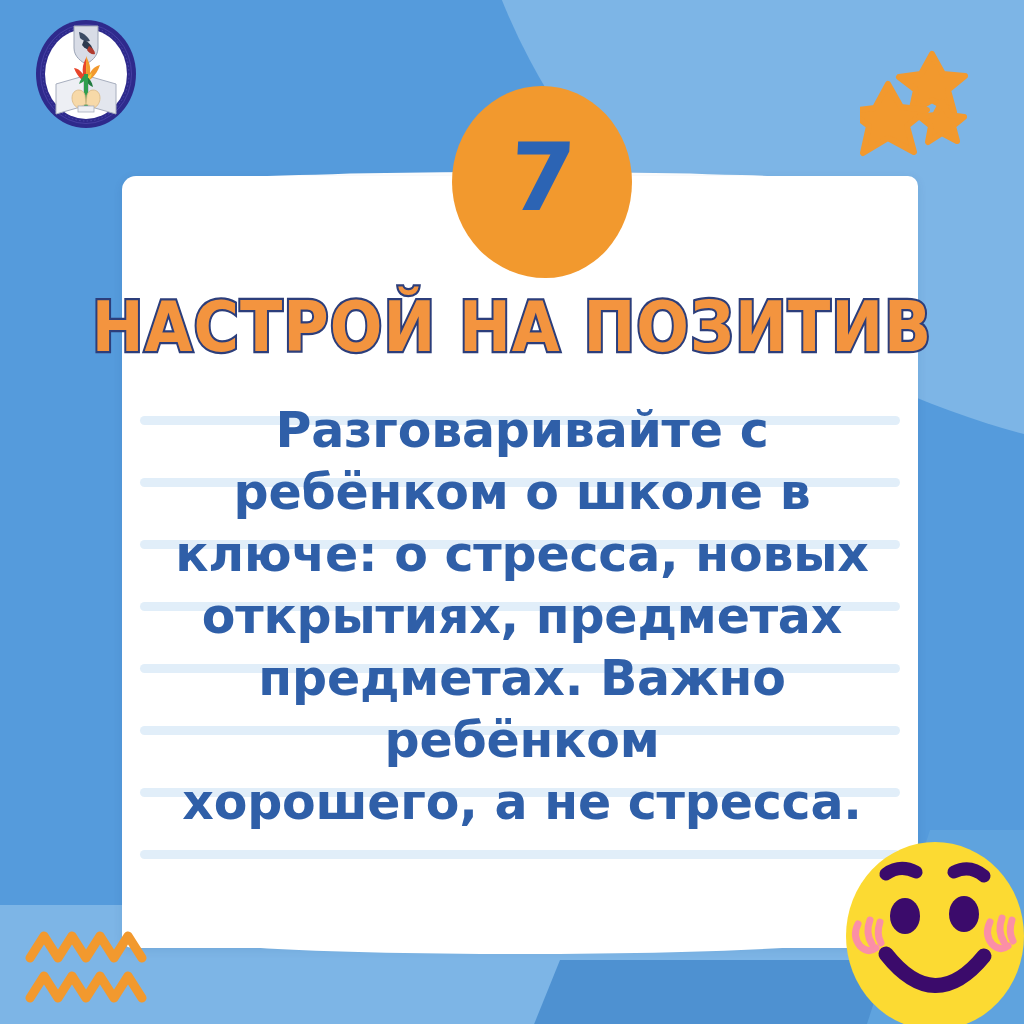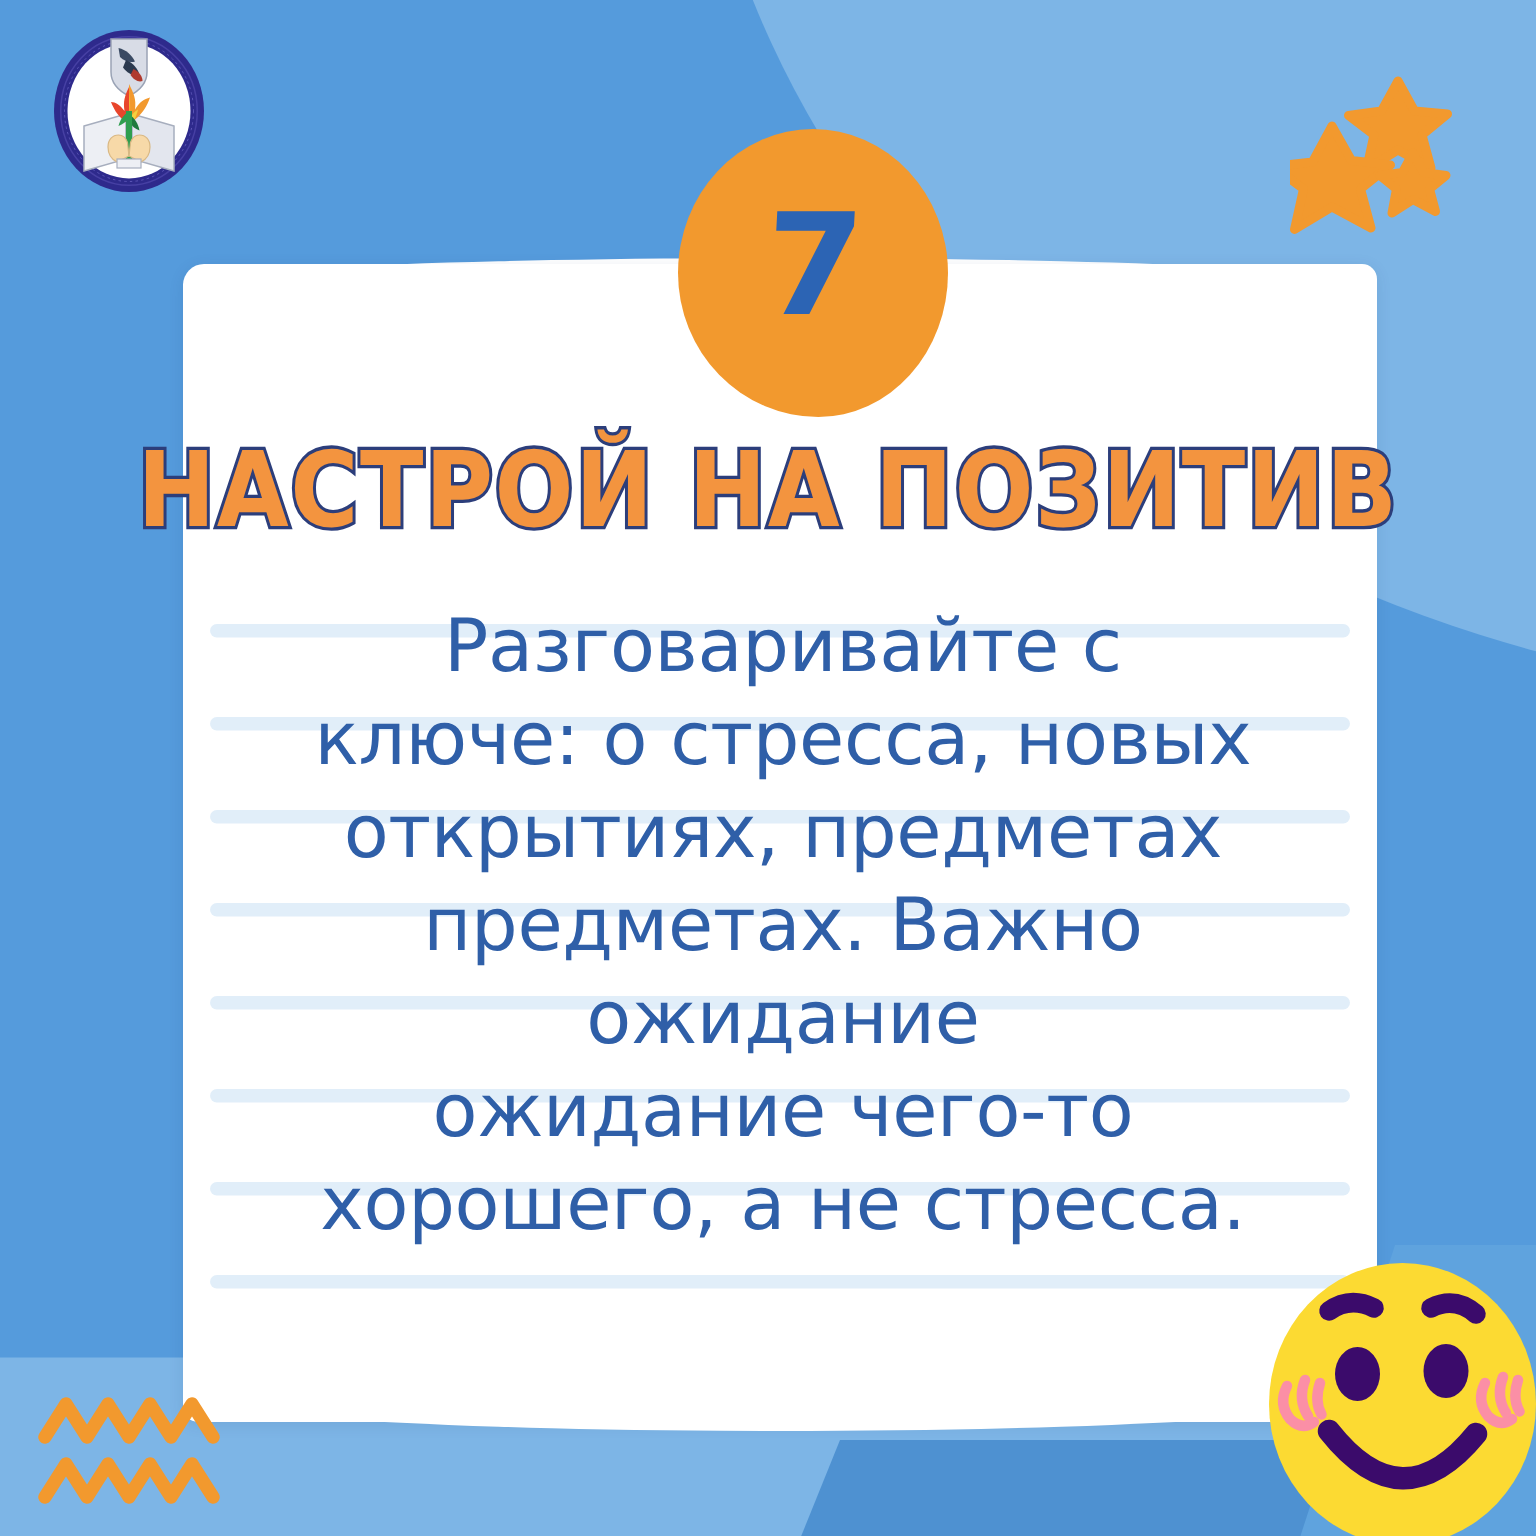--- a/index.html
+++ b/index.html
@@ -173,21 +173,21 @@
   .body-copy {
     position: absolute;
     left: 150px;
     top: 400px;
     width: 744px;
     text-align: center;
     color: #2F5FA8;
     font-family: "DejaVu Sans", sans-serif;
     font-size: 49px;
     line-height: 62px;
-    font-weight: 400;
+    font-weight: 700;
     letter-spacing: -0.2px;
   }
 
   
   .stars { position: absolute; left: 860px; top: 36px; width: 170px; height: 130px; }
 
   
   .zigzag { position: absolute; left: 24px; top: 928px; width: 150px; height: 86px; }
 
   
@@ -253,24 +253,24 @@
   </div>
 
   <div class="num-badge">
     <span>7</span>
   </div>
 
   <div class="title">НАСТРОЙ НА ПОЗИТИВ</div>
 
   <div class="body-copy">
     <div>Разговаривайте с</div>
+    <div>ребёнком о школе в</div>
     <div>ключе: о стресса, новых</div>
     <div>открытиях, предметах</div>
-    <div>предметах. Важно ожидание</div>
-    <div>ожидание чего-то</div>
+    <div>предметах. Важно ребёнком</div>
     <div>хорошего, а не стресса.</div>
   </div>
 
   <div class="stars">
     <svg viewBox="0 0 170 130" width="170" height="130">
       <g fill="#F2992E" stroke="#F2992E" stroke-width="6" stroke-linejoin="round">
         <path d="M72 18 l11 20 l22 2 l-17 14 l6 22 l-22 -12 l-21 13 l5 -23 l-17 -13 l22 -3 z"></path>
         <path d="M28 48 l13 23 l26 3 l-20 16 l7 26 l-26 -14 l-25 15 l6 -27 l-20 -15 l26 -3 z"></path>
         <path d="M82 66 l7 13 l15 2 l-11 9 l4 15 l-15 -8 l-14 9 l3 -16 l-11 -9 l15 -2 z"></path>
       </g>

